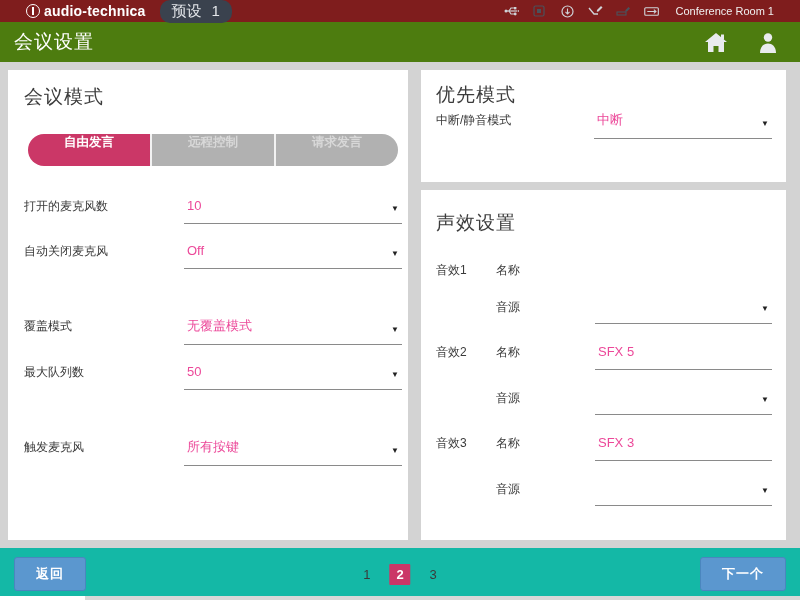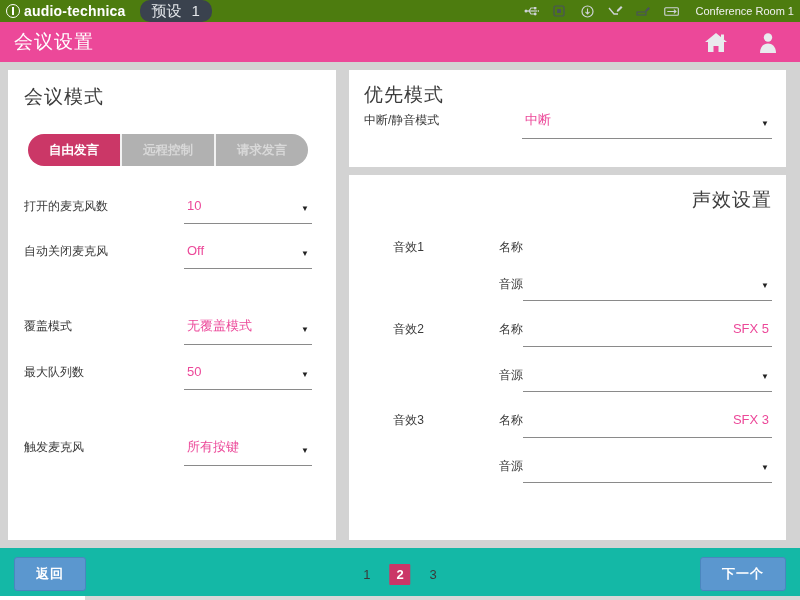--- a/index.html
+++ b/index.html
@@ -4,66 +4,66 @@
 <style>
   * { margin:0; padding:0; box-sizing:border-box; }
   html,body { width:800px; height:600px; overflow:hidden; }
   body {
     font-family: "Liberation Sans", "DejaVu Sans", sans-serif;
     background:#fff; color:#3a3a3a; position:relative;
   }
 
   
   .topbar {
-    height:22px; background:#4d7c0f; display:flex; 
-    padding:0 6px; color:#fff;
+    height:22px; background:#7f1d1d; display:flex; align-items:center;
+    padding:0 26px; color:#fff;
   }
   .brand { display:flex; align-items:center; gap:4px; }
   .brand-circle {
     width:14px; height:14px; border:1.5px solid #fff; border-radius:50%;
     display:inline-flex; align-items:center; justify-content:center;
     font-size:9px; line-height:1;
   }
   .brand-circle::after { content:""; width:1.5px; height:8px; background:#fff; }
   .brand-name { font-size:14px; font-weight:bold; letter-spacing:0.2px; }
   .preset-badge {
     margin-left:14px; background:#3a424e; border-radius:10px;
     padding:2px 12px; font-size:15px; color:#e3e6ea; display:flex; gap:10px;
   }
   .topbar-right { margin-left:auto; display:flex; align-items:center; gap:13px; }
   .tb-icon { width:15px; height:13px; display:inline-flex; align-items:center; justify-content:center; }
   .tb-icon svg { display:block; }
   .room-name { font-size:11px; color:#f0f0f0; margin-left:4px; }
 
   
   .header {
-    height:40px; background:#ec4899; display:flex; align-items:center;
+    height:40px; background:#4d7c0f; display:flex; align-items:center;
     padding:0 14px; color:#fff;
   }
   .page-title { font-size:19px; font-weight:normal; letter-spacing:1px; }
   .header-right { margin-left:auto; display:flex; align-items:center; gap:30px; padding-right:8px; }
   .hdr-icon { cursor:pointer; display:inline-flex; }
 
   
   .content {
     height:486px; background:#d3d3d3; padding:8px 14px 8px 8px;
     display:flex; gap:13px;
   }
   .panel { background:#fff; }
-  .col-left { width:328px; padding:14px 24px 0 16px; }
+  .col-left { width:400px; padding:14px 6px 0 16px; }
   .col-right { flex:1; display:flex; flex-direction:column; gap:8px; }
-  .panel-priority { height:97px; padding:12px 14px 8px 15px; }
-  .panel-sfx { flex:1; padding:12px 14px 0 15px;text-align:right; }
+  .panel-priority { height:112px; padding:12px 14px 8px 15px; }
+  .panel-sfx { flex:1; padding:20px 14px 0 15px; }
 
   .panel-title { font-size:19px; color:#3c3c3c; letter-spacing:1px; }
 
   
   .tab-group { display:flex; margin:24px 4px 28px 4px; height:32px; }
   .tab {
-    flex:1; display:flex; align-items:center; justify-content:center;
+    flex:1; display:flex; justify-content:center;
     font-size:12.5px; font-weight:bold; background:#b1b1b1; color:#d8d8d8;
     cursor:pointer;
   }
   .tab + .tab { border-left:2px solid #f2f2f2; }
   .tab:first-child { border-radius:16px 0 0 16px; }
   .tab:last-child { border-radius:0 16px 16px 0; }
   .tab.active { background:#cb3767; color:#fff; }
 
   
   .form-row { display:flex; align-items:flex-start; margin-bottom:15px; }

